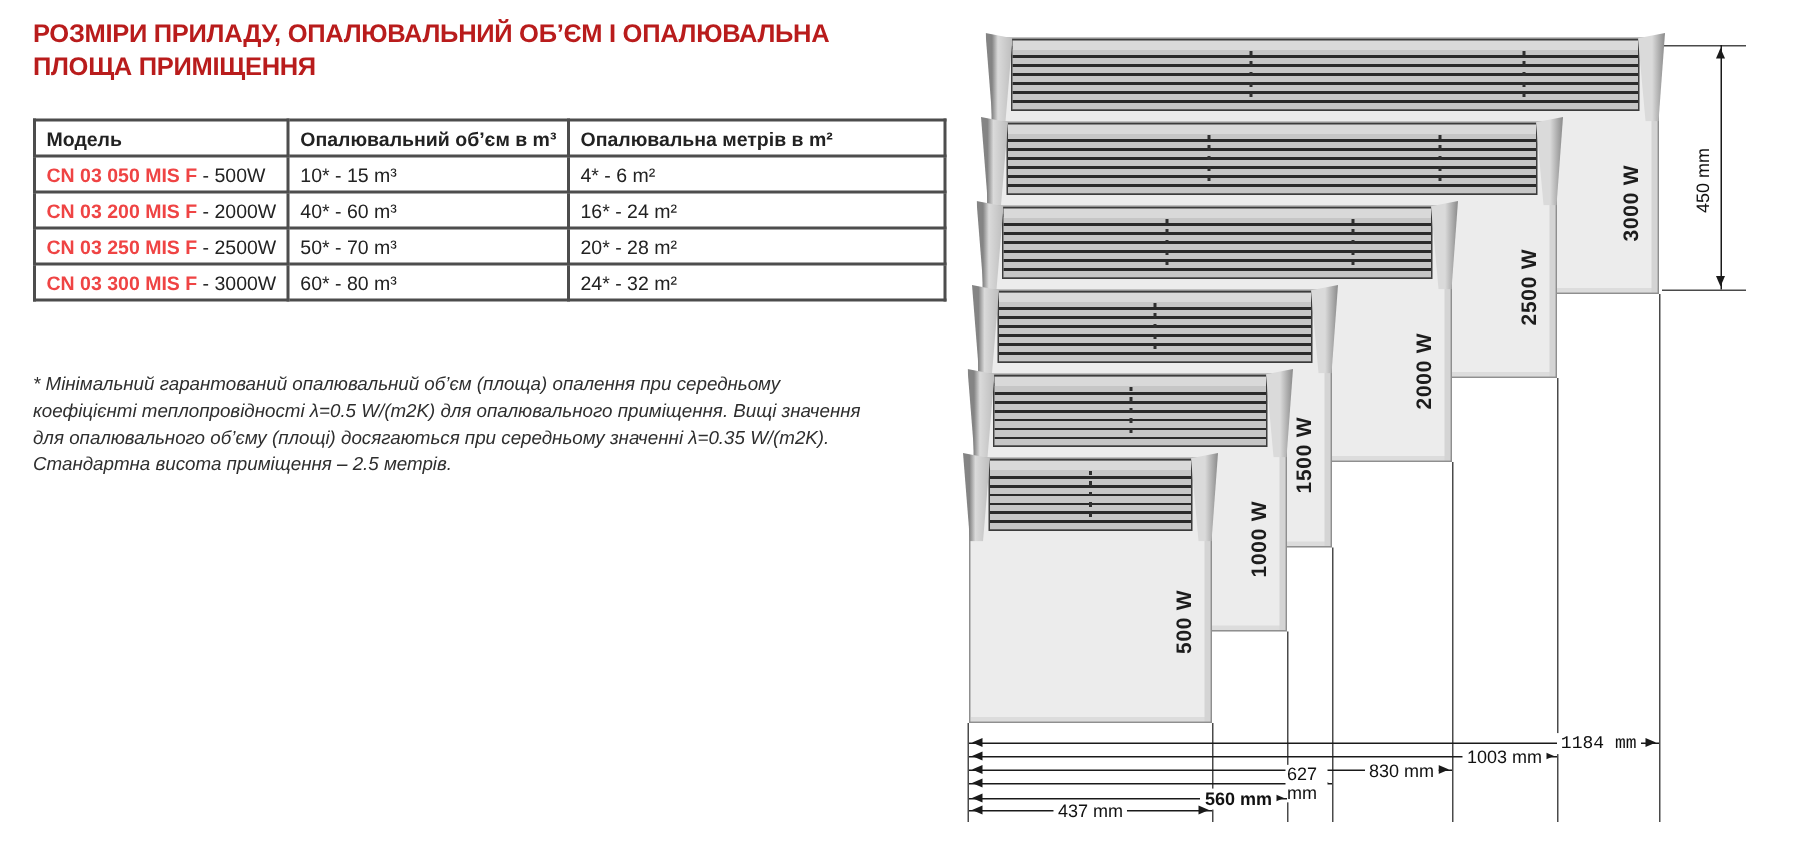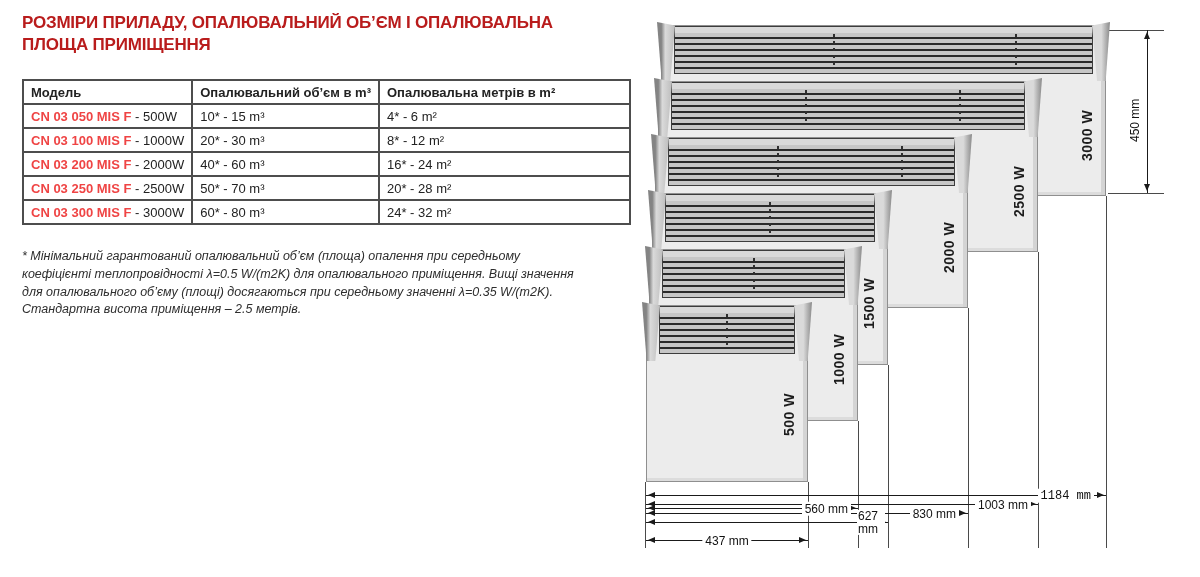--- a/index.html
+++ b/index.html
@@ -91,25 +91,20 @@
         <th>Опалювальна метрів в m²</th>
       </tr>
     </thead>
     <tbody id="spec-table-body">
         <tr>
           <td><span class="model-bold">CN 03 050 MIS F</span><span> - 500W</span></td>
           <td>10* - 15 m³</td>
           <td>4* - 6 m²</td>
         </tr>
         <tr>
-          <td><span class="model-bold">CN 03 100 MIS F</span><span> - 1000W</span></td>
-          <td>20* - 30 m³</td>
-          <td>8* - 12 m²</td>
-        </tr>
-        <tr>
           <td><span class="model-bold">CN 03 200 MIS F</span><span> - 2000W</span></td>
           <td>40* - 60 m³</td>
           <td>16* - 24 m²</td>
         </tr>
         <tr>
           <td><span class="model-bold">CN 03 250 MIS F</span><span> - 2500W</span></td>
           <td>50* - 70 m³</td>
           <td>20* - 28 m²</td>
         </tr>
         <tr>
@@ -174,21 +169,21 @@
     </div>
     <div class="dim" style="left:646px;top:504px;width:392px;">
       <span class="dlabel" style="right:7px;margin-left:24px;">1003 mm</span>
     </div>
     <div class="dim" style="left:646px;top:513px;width:322px;">
       <span class="dlabel" style="right:9px;">830 mm</span>
     </div>
     <div class="dim" style="left:646px;top:522px;width:242px;">
       <span class="dlabel wrap" style="right:3px;">627 mm</span>
     </div>
-    <div class="dim" style="left:646px;top:508px;width:212px;">
+    <div class="dim" style="left:646px;top:532px;width:212px;font-weight:bold;">
       <span class="dlabel" style="right:7px;">560 mm</span>
     </div>
     <div class="dim" style="left:646px;top:540px;width:162px;">
       <span class="dlabel center">437 mm</span>
     </div>
 
     <div class="exth" style="left:1108px;top:30px;width:56px;"></div>
     <div class="exth" style="left:1108px;top:193px;width:56px;"></div>
     <div class="vdim" style="left:1147px;top:30px;height:163px;"></div>
     <div class="vlabel" style="left:1126px;top:72px;height:96px;">450 mm</div>

